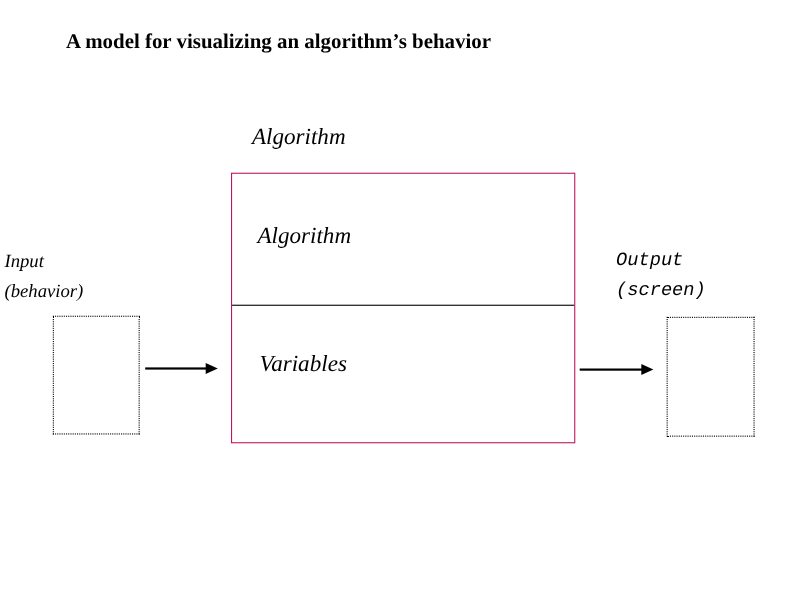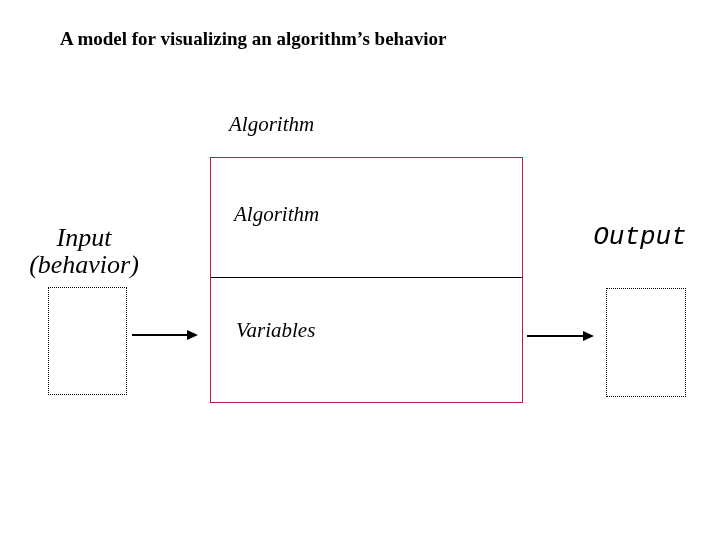--- a/index.html
+++ b/index.html
@@ -64,23 +64,22 @@
     left: 23px;
     top: 44px;
   }
   .variables-label {
     left: 25px;
     top: 40px;
   }
 
   .io-label {
     width: 160px;
-    text-align: center;
     font-style: italic;
-    font-size: 26px;
+    font-size: 17px;
     line-height: 27px;
   }
   .input-label {
     left: 4px;
     top: 224px;
   }
   .output-label {
     left: 560px;
     top: 224px;
     font-family: Liberation Mono, monospace;
@@ -160,20 +159,21 @@
 
 <div class="abs dotted-box input-box"></div>
 
 <div class="abs arrow input-arrow">
   <div class="shaft"></div>
   <div class="head"></div>
 </div>
 
 <div class="abs io-label output-label">
   <div>Output</div>
+  <div>(screen)</div>
 </div>
 
 <div class="abs dotted-box output-box"></div>
 
 <div class="abs arrow output-arrow">
   <div class="shaft"></div>
   <div class="head"></div>
 </div>
 
 </body></html>

